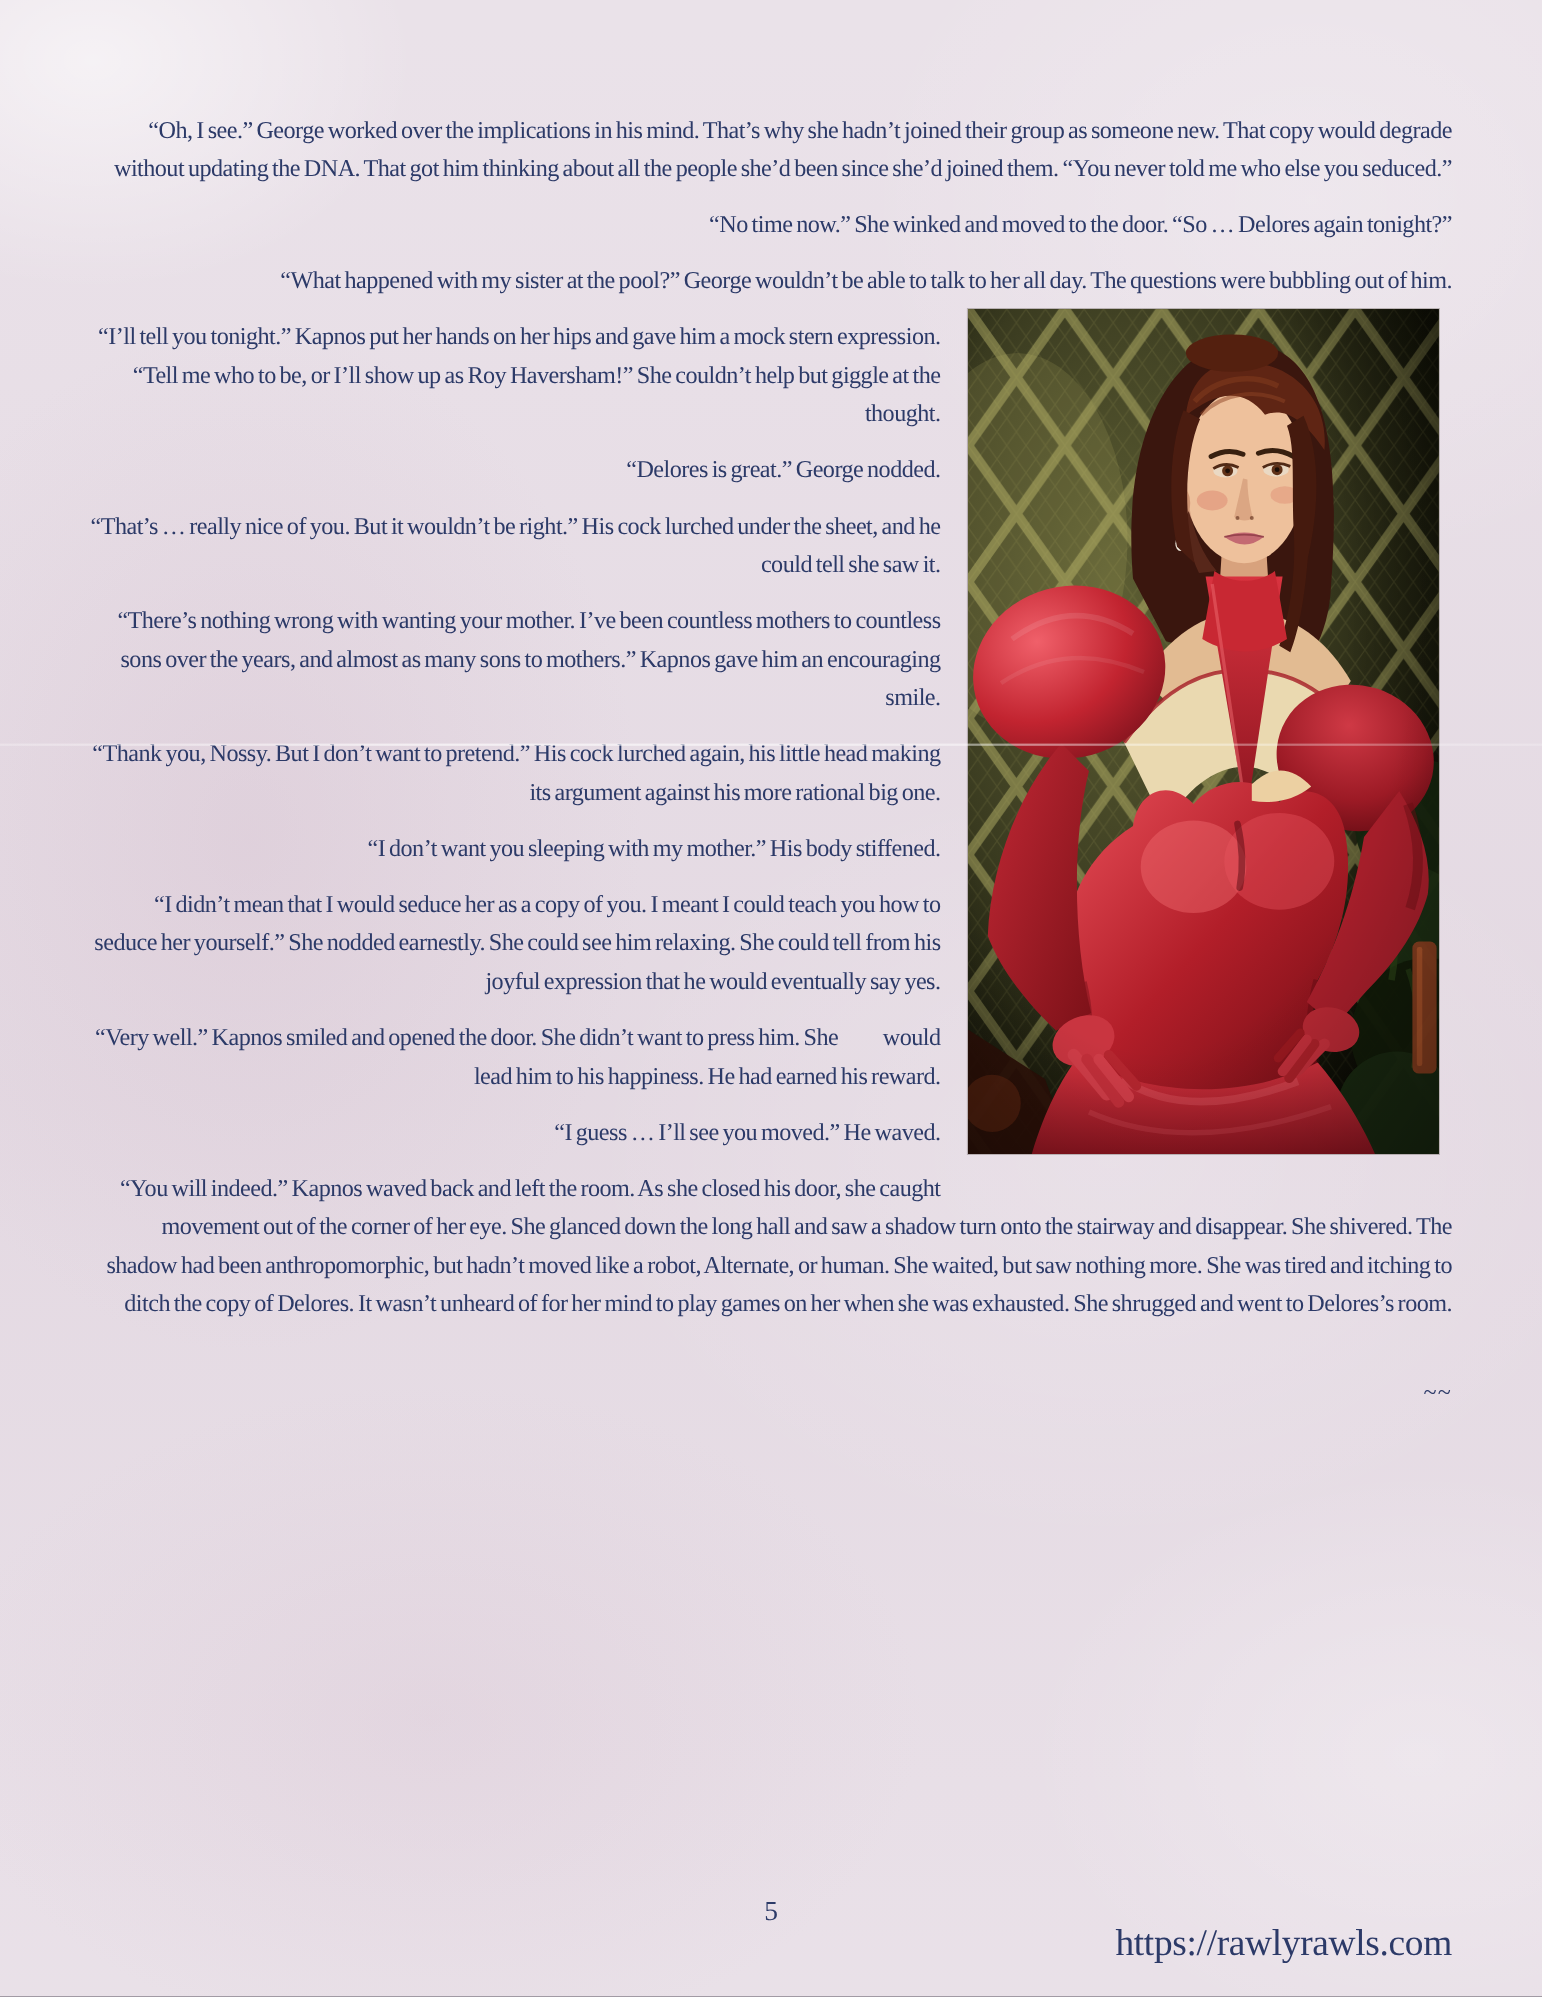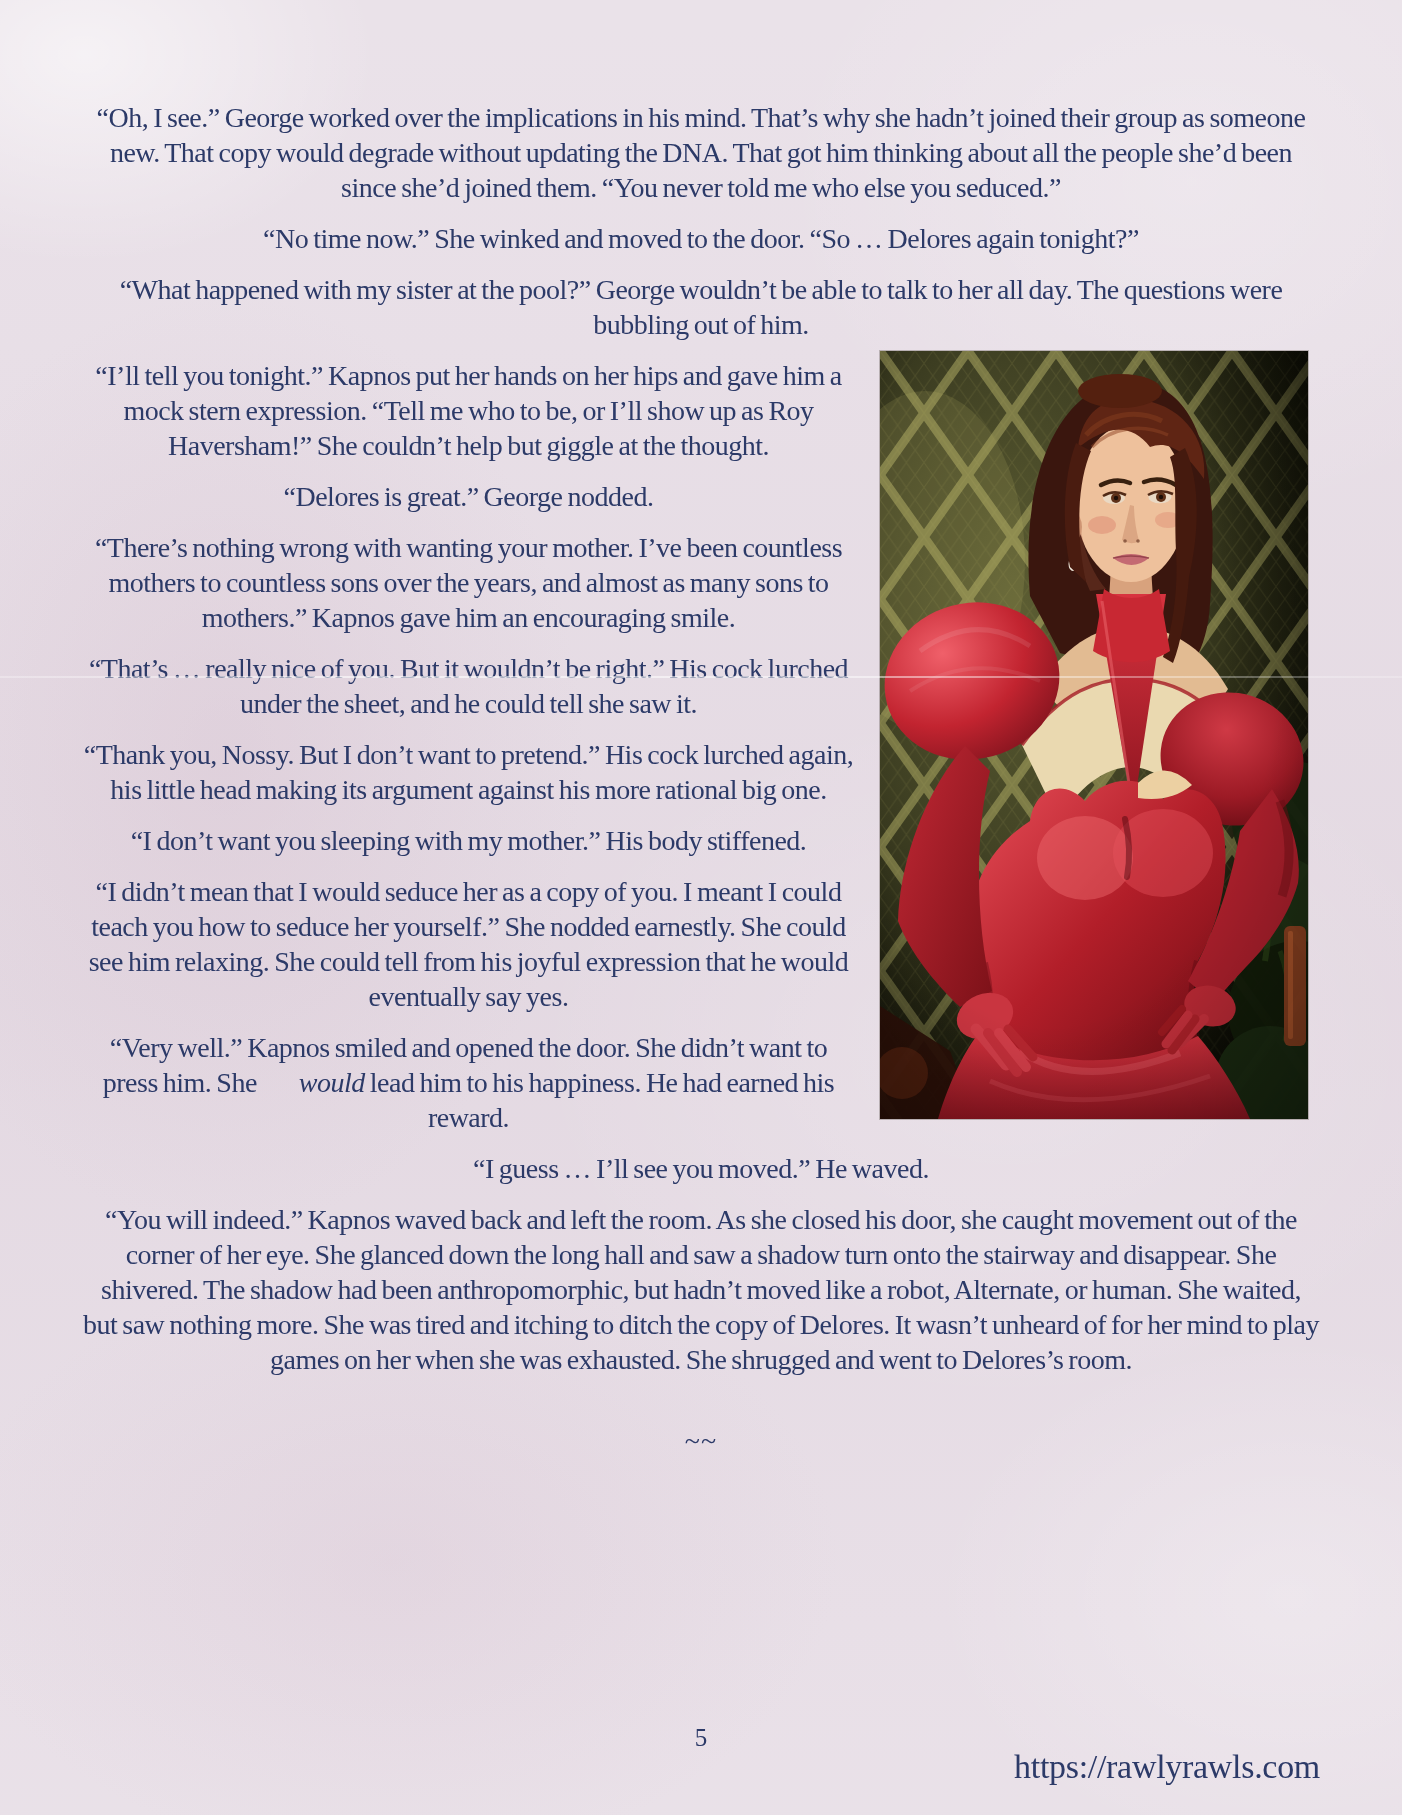--- a/index.html
+++ b/index.html
@@ -19,23 +19,23 @@
       radial-gradient(ellipse 420px 300px at 6% 3%, rgba(255,255,255,.55), transparent 70%),
       radial-gradient(ellipse 600px 500px at 85% 10%, rgba(255,255,255,.22), transparent 70%),
       radial-gradient(ellipse 500px 650px at 16% 42%, rgba(213,191,206,.38), transparent 72%),
       radial-gradient(ellipse 700px 520px at 72% 58%, rgba(255,255,255,.18), transparent 70%),
       radial-gradient(ellipse 620px 420px at 28% 86%, rgba(217,197,211,.34), transparent 72%),
       radial-gradient(ellipse 520px 380px at 92% 88%, rgba(255,255,255,.25), transparent 70%),
       linear-gradient(180deg, rgba(255,255,255,.10), rgba(201,180,196,.14) 55%, rgba(255,255,255,.06));
   }
   .content{
     position:absolute;left:82px;top:100px;width:1238px;z-index:1;
-    font-size:28px;line-height:35px;
+    font-size:22px;line-height:35px;
     letter-spacing:-0.5px;word-spacing:-1.5px;
-    text-align:center;
+    text-align:right;
   }
   .content p{margin:0 0 16px 0;}
   .illu{
     float:right;
     width:428px;height:768px;
     margin:-7px 12px 30px 25px;
     box-shadow:0 0 0 1px rgba(40,30,20,.25);
     background:#2c2d16;
   }
   .illu svg{display:block;width:428px;height:768px;}
@@ -46,21 +46,21 @@
   }
   .page-number{
     position:absolute;top:1722px;left:0;width:100%;z-index:1;
     text-align:center;font-size:25px;line-height:32px;
   }
   .footer-url{
     position:absolute;top:1750px;right:82px;z-index:1;
     font-size:34px;line-height:33px;letter-spacing:-0.3px;
     color:#2c3a68;text-decoration:none;cursor:pointer;
   }
-  .em{font-style:italic;margin-left:37px;}
+  .em{margin-left:37px;}
 </style>
 </head>
 <body>
 
 <div class="page">
 
   <div class="content">
     <p>“Oh, I see.” George worked over the implications in his mind. That’s why she hadn’t joined their group as someone new. That copy would degrade without updating the DNA. That got him thinking about all the people she’d been since she’d joined them. “You never told me who else you seduced.”</p>
     <p>“No time now.” She winked and moved to the door. “So … Delores again tonight?”</p>
     <p>“What happened with my sister at the pool?” George wouldn’t be able to talk to her all day. The questions were bubbling out of him.</p>
@@ -238,22 +238,22 @@
         <path d="M315,668 L292,699" stroke="#a82028" stroke-width="9" stroke-linecap="round"></path>
         <path d="M308,664 L286,693" stroke="#c02f3a" stroke-width="9" stroke-linecap="round"></path>
         <path d="M302,658 L282,681" stroke="#99181f" stroke-width="8" stroke-linecap="round"></path>
 
         <rect x="0" y="0" width="428" height="768" fill="url(#vig2)"></rect>
       </svg>
     </div>
 
     <p>“I’ll tell you tonight.” Kapnos put her hands on her hips and gave him a mock stern expression. “Tell me who to be, or I’ll show up as Roy Haversham!” She couldn’t help but giggle at the thought.</p>
     <p>“Delores is great.” George nodded.</p>
+    <p>“That’s … really nice of you. But it wouldn’t be right.” His cock lurched under the sheet, and he could tell she saw it.</p>
     <p>“There’s nothing wrong with wanting your mother. I’ve been countless mothers to countless sons over the years, and almost as many sons to mothers.” Kapnos gave him an encouraging smile.</p>
-    <p>“That’s … really nice of you. But it wouldn’t be right.” His cock lurched under the sheet, and he could tell she saw it.</p>
     <p>“Thank you, Nossy. But I don’t want to pretend.” His cock lurched again, his little head making its argument against his more rational big one.</p>
     <p>“I don’t want you sleeping with my mother.” His body stiffened.</p>
     <p>“I didn’t mean that I would seduce her as a copy of you. I meant I could teach you how to seduce her yourself.” She nodded earnestly. She could see him relaxing. She could tell from his joyful expression that he would eventually say yes.</p>
     <p>
       <span>“Very well.” Kapnos smiled and opened the door. She didn’t want to press him. She </span><span class="em">would</span><span> lead him to his happiness. He had earned his reward.</span>
     </p>
     <p>“I guess … I’ll see you moved.” He waved.</p>
     <p>“You will indeed.” Kapnos waved back and left the room. As she closed his door, she caught movement out of the corner of her eye. She glanced down the long hall and saw a shadow turn onto the stairway and disappear. She shivered. The shadow had been anthropomorphic, but hadn’t moved like a robot, Alternate, or human. She waited, but saw nothing more. She was tired and itching to ditch the copy of Delores. It wasn’t unheard of for her mind to play games on her when she was exhausted. She shrugged and went to Delores’s room.</p>
     <p class="tilde">~~</p>
   </div>

